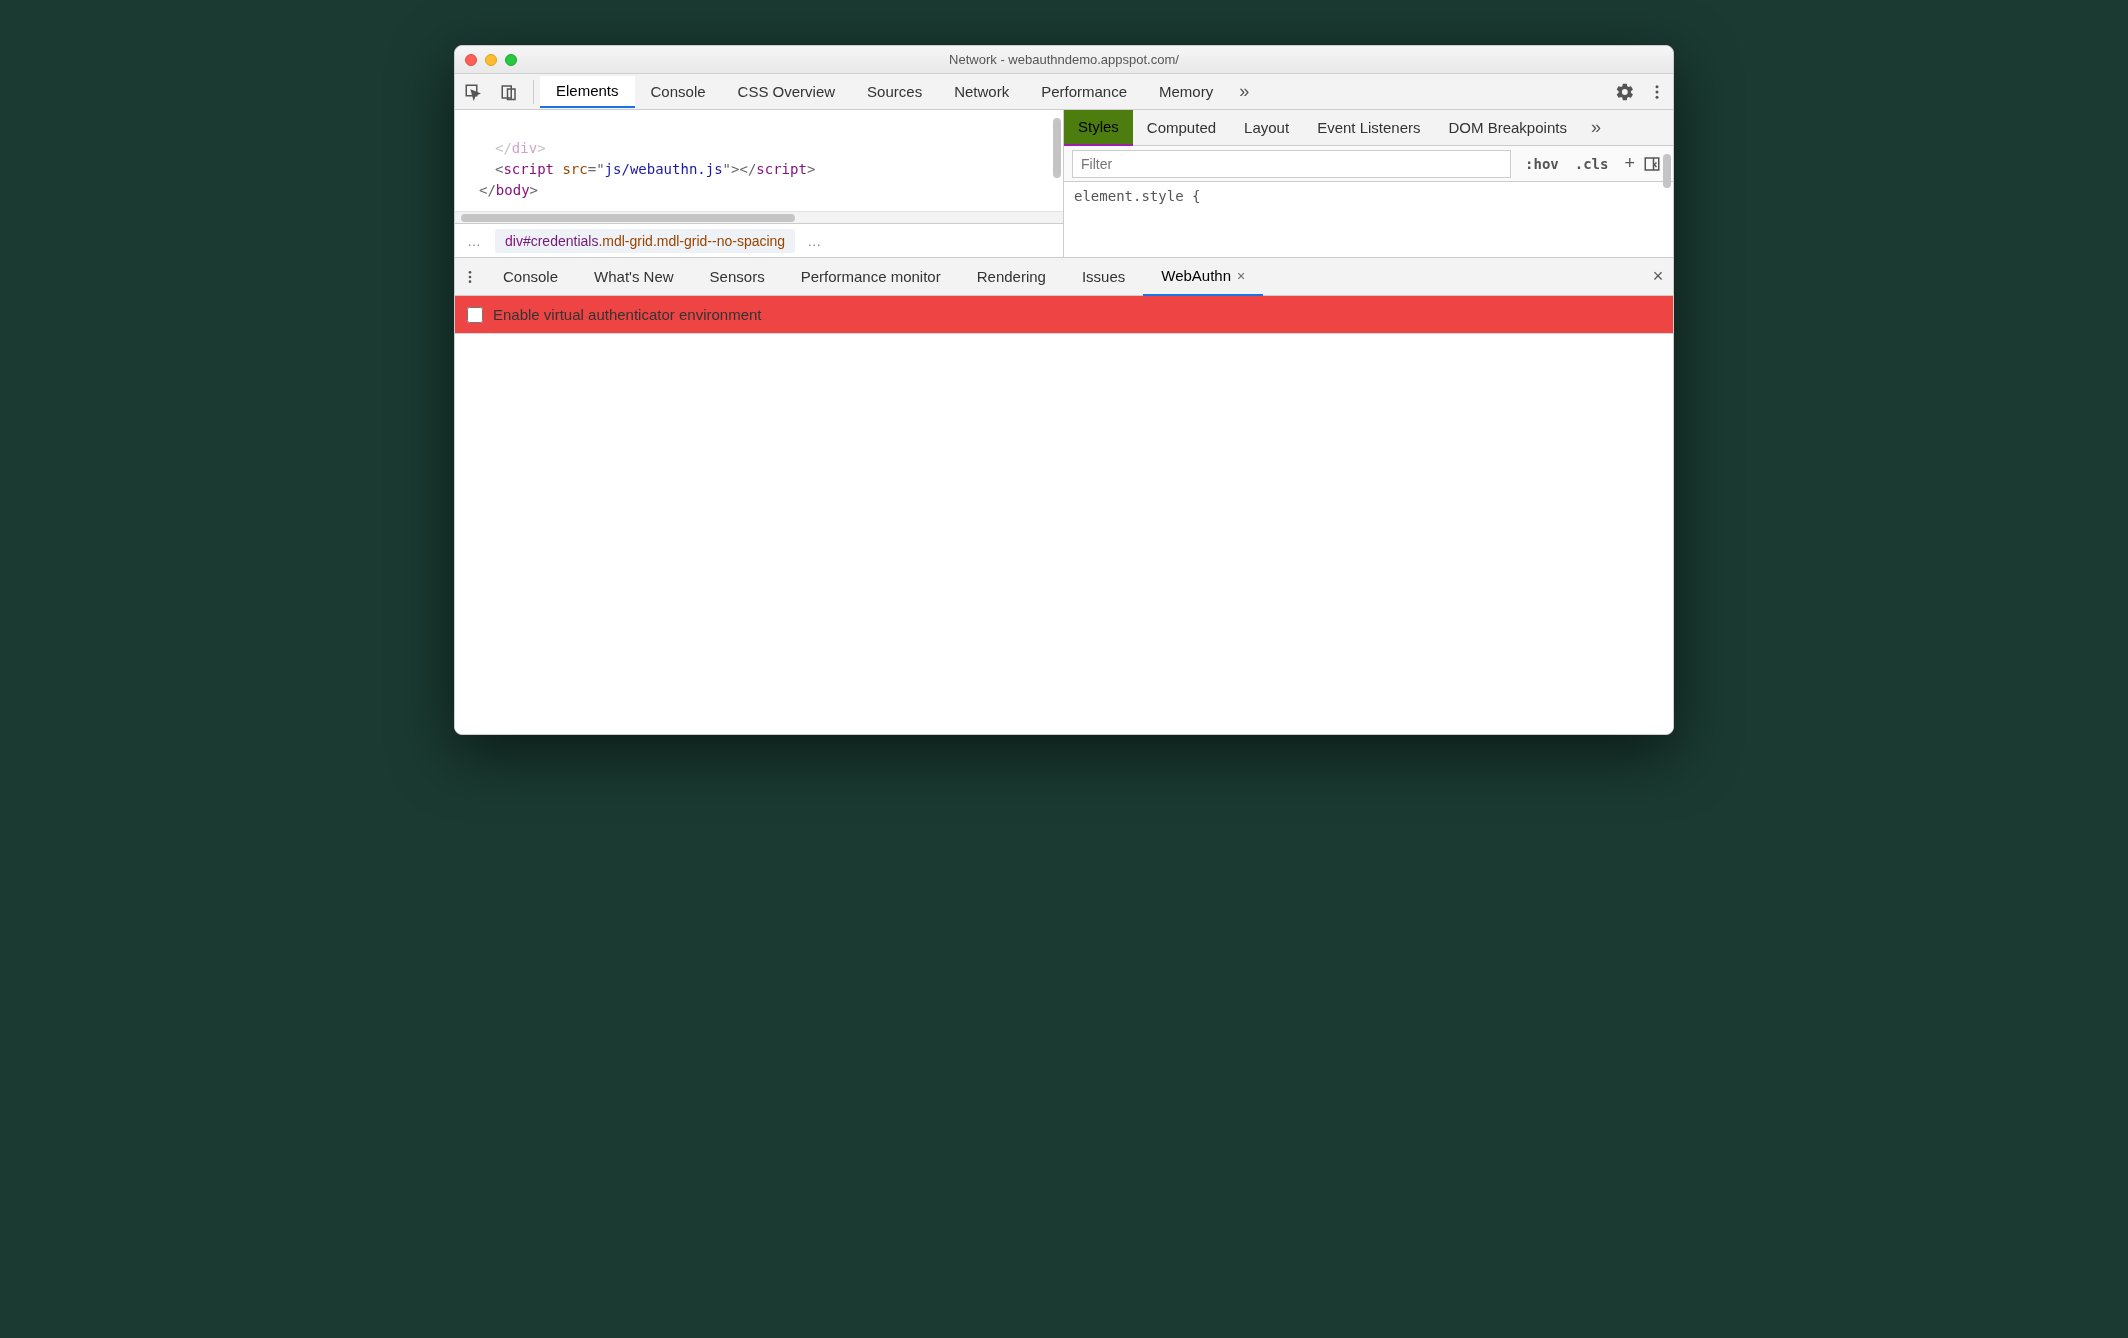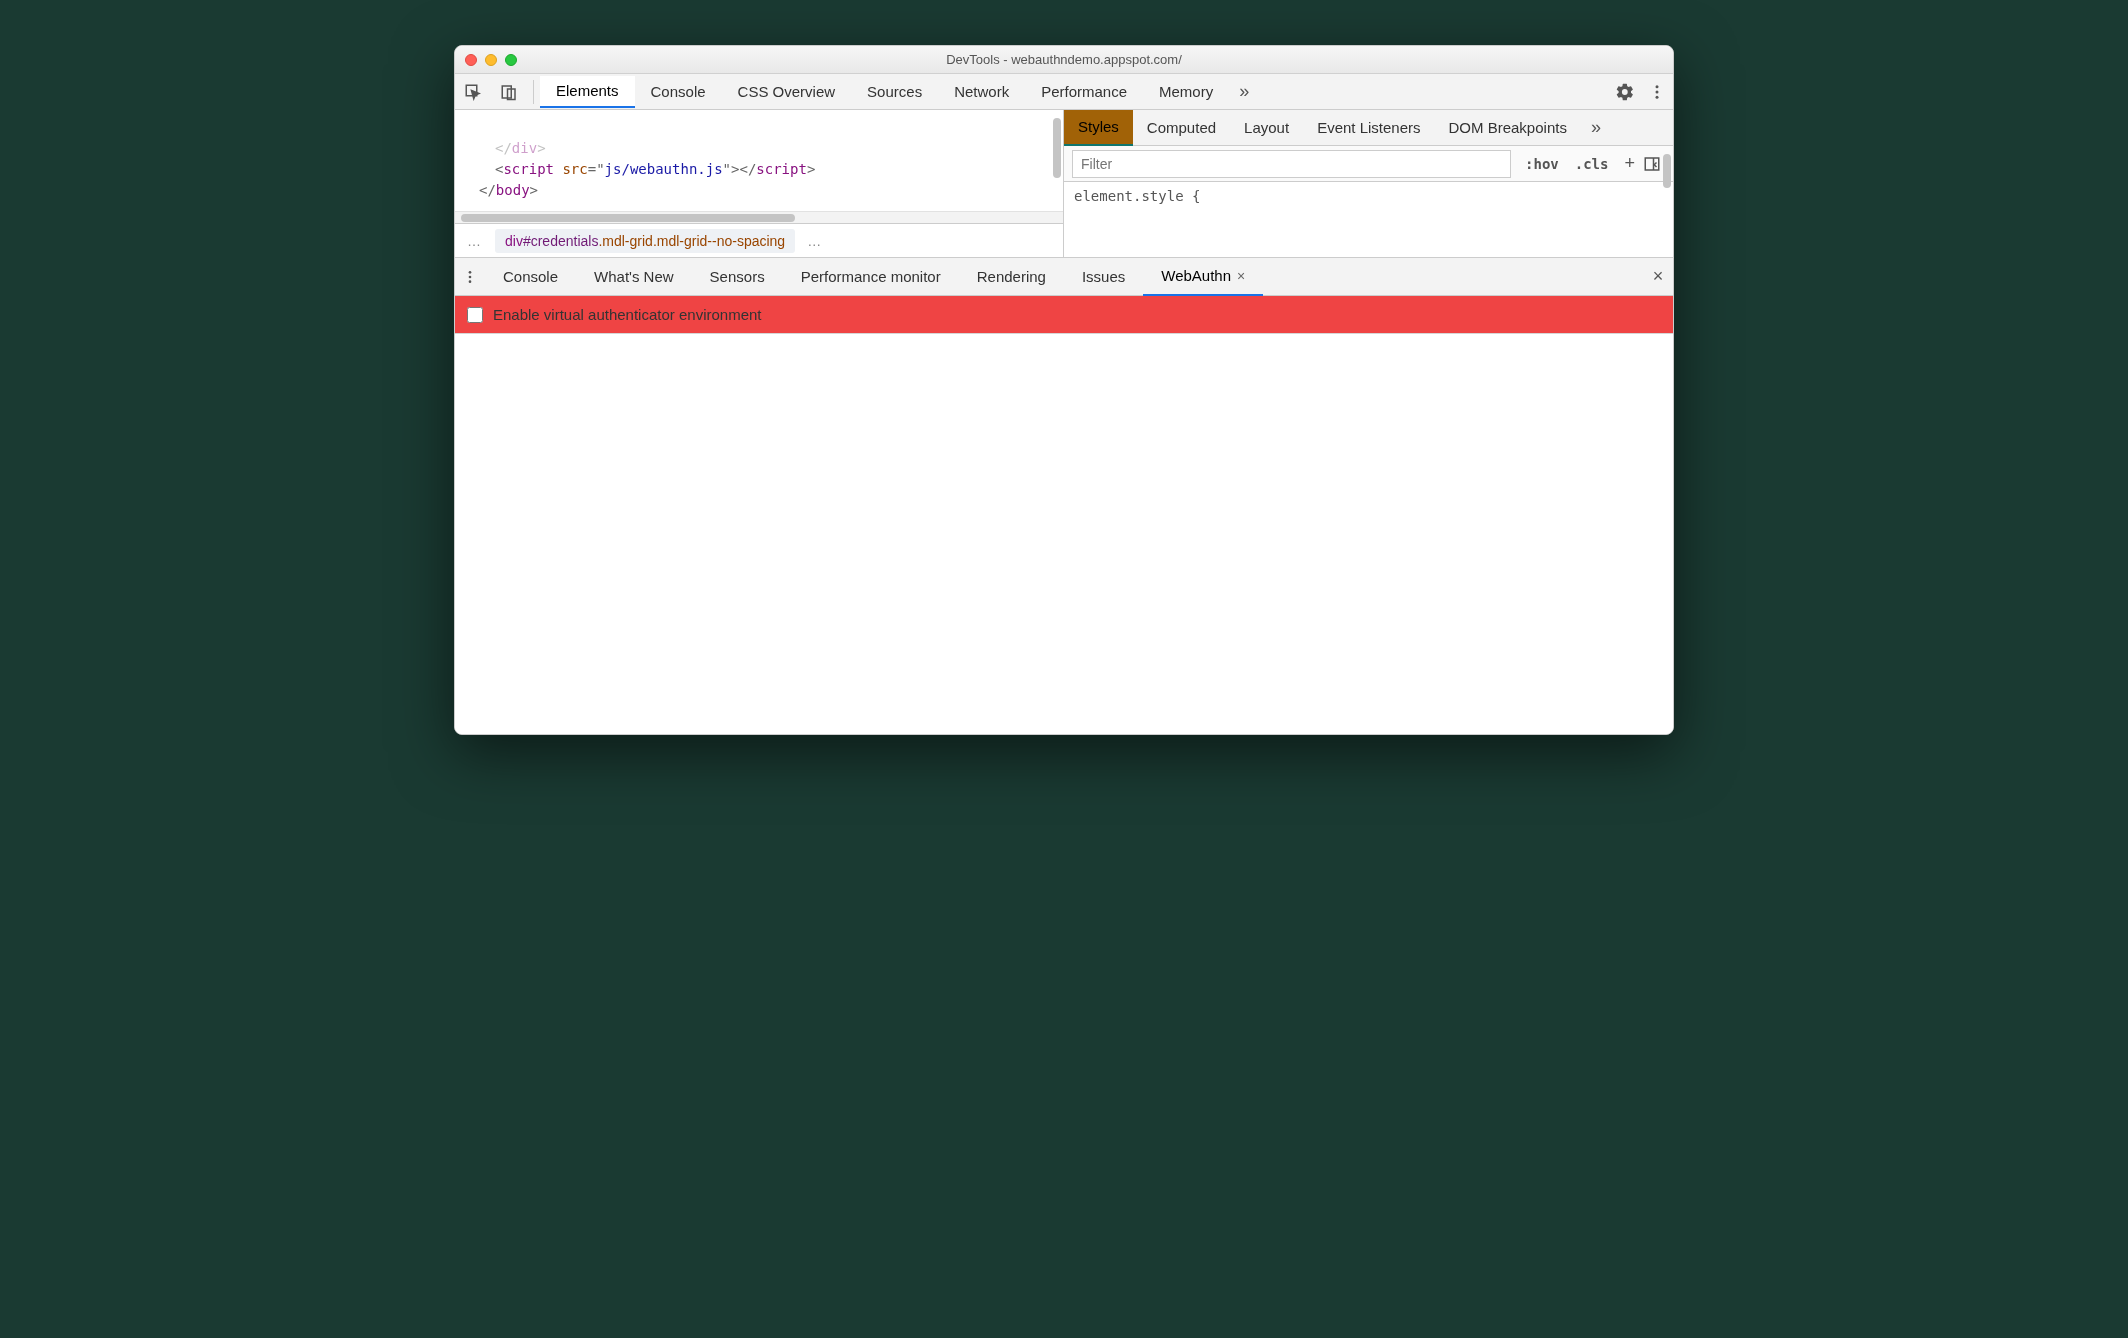--- a/index.html
+++ b/index.html
@@ -78,21 +78,21 @@
   .crumbrow { height:34px; border-top:1px solid #ccc; display:flex; align-items:center; font-size:14px; background:#fff;}
   .crumbrow .ell { padding:0 12px; color:#888; letter-spacing:2px;}
   .crumb { padding:4px 10px; background:#eef1f5; border-radius:3px; font-family:inherit; color:#333;}
   .crumb .tagn{color:#881280;}
   .crumb .idn{color:#701a75;}
   .crumb .cls{color:#994500;}
   
   .styles-pane { flex:1; display:flex; flex-direction:column; position:relative;}
   .style-tabs { height:36px; display:flex; align-items:center; border-bottom:1px solid #ccc; background:#f3f3f3; font-size:15px;}
   .style-tabs .stab { padding:0 14px; height:36px; display:flex; align-items:center; cursor:pointer; color:#333;}
-  .style-tabs .stab.active{border-bottom:2px solid #0f766e;background:#a16207;color:#000;}
+  .style-tabs .stab.active{border-bottom:2px solid #a21caf;background:#4d7c0f;color:#000;}
   .style-tabs .chev {padding:0 10px; color:#555; font-size:18px;}
   .filterrow { height:36px; border-bottom:1px solid #ccc; display:flex; align-items:center; background:#fafafa;}
   .filterrow input {
     flex:1; height:28px; margin:0 6px 0 8px; border:1px solid #ccc; padding:0 8px; font-size:14px; color:#666; outline:none;
   }
   .filterrow .chip { padding:0 8px; font-family:Menlo,monospace; font-size:14px; color:#555; font-weight:600;}
   .filterrow .plus { padding:0 8px; font-size:18px; color:#555;}
   .filterrow .panelicon { width:22px; margin-right:8px;}
   .stylesbody { padding:6px 10px; font-family:Menlo,monospace; font-size:14px; color:#555;}
   .styles-vscroll { position:absolute; right:2px; top:44px; width:8px; height:34px; background:#c4c4c4; border-radius:5px;}
@@ -115,21 +115,21 @@
 <body>
 
 <div class="window">
 
   <div class="titlebar">
     <div class="traffic">
       <div class="dot red"></div>
       <div class="dot yellow"></div>
       <div class="dot green"></div>
     </div>
-    <div class="title">DevTools - webauthndemo.appspot.com/</div>
+    <div class="title">Network - webauthndemo.appspot.com/</div>
   </div>
 
   <div class="main-tabs">
     <div class="toolbtn">
       <svg viewBox="0 0 24 24" fill="none" stroke="#555" stroke-width="2">
           <rect x="3" y="3" width="14" height="14"></rect>
           <path d="M10 10 L20 14 L15 16 L13 21 Z" fill="#555"></path>
         </svg>
     </div>
     <div class="toolbtn">

